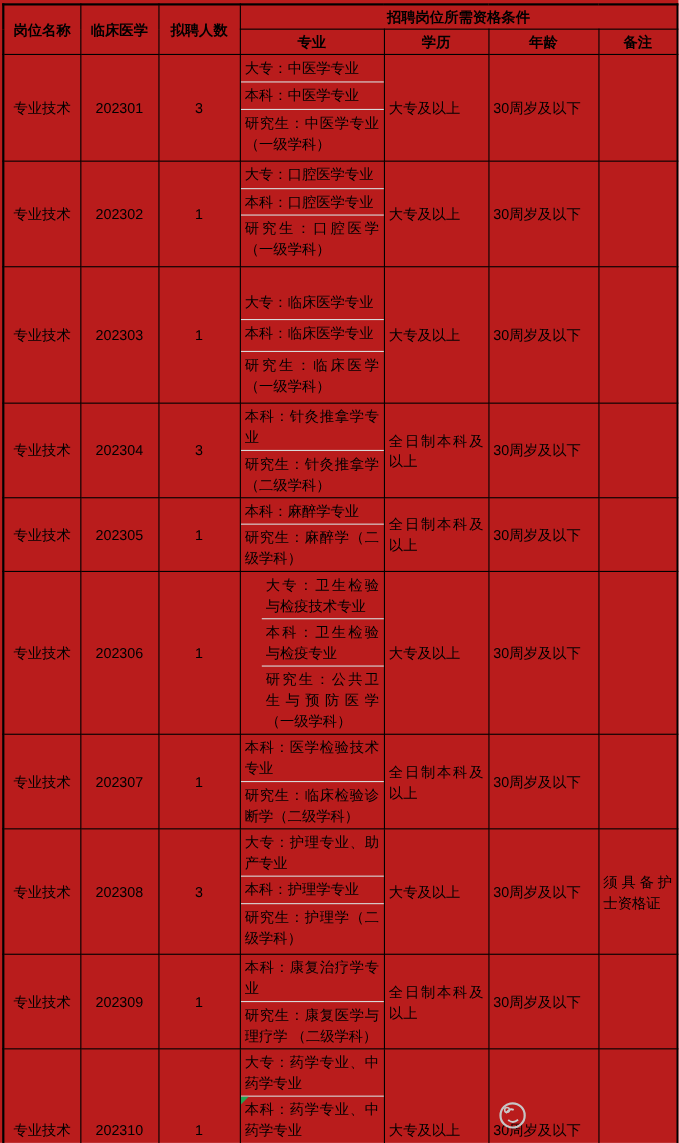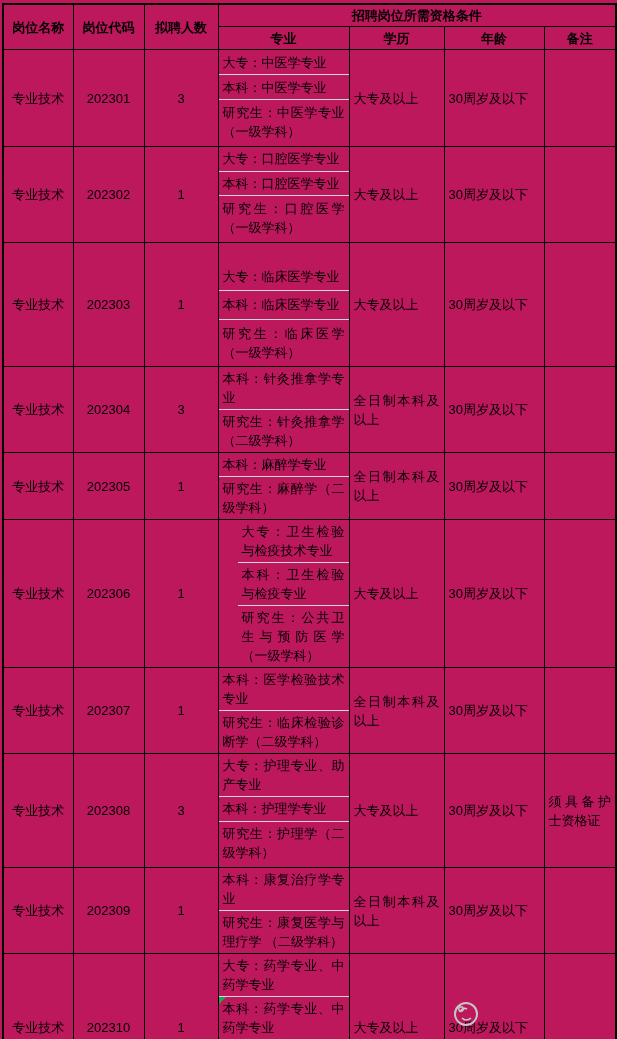--- a/index.html
+++ b/index.html
@@ -1,17 +1,17 @@
 <!DOCTYPE html>
 <html style="--border: #000000; --divider: #d9d9d9; --marker: #21a453; --watermark: #b9b9b9;"><head>
 <meta charset="utf-8">
 <style>
   html,body{margin:0;padding:0;background:#fff;}
   body{width:617px;height:1039px;font-family:"Liberation Sans",sans-serif;color:#000;}
-  .page{position:relative;width:617px;height:1039px;background:#be185d;overflow:hidden;}
+  .page{position:relative;width:617px;height:1039px;background:#b91c1c;overflow:hidden;}
 
   table.rec{position:absolute;left:2px;top:3px;width:613px;border-collapse:collapse;table-layout:fixed;
             border:2px solid var(--border,#000);}
   th,td{border:1.5px solid var(--border,#000);font-size:13px;line-height:19px;overflow:hidden;}
   th{font-weight:bold;text-align:center;vertical-align:middle;padding:1px 2px;}
   td{vertical-align:middle;padding:2px 4px;}
 
   tr.hr1{height:19px;} tr.hr2{height:23px;}
   tr.r0{height:97px;} tr.r1{height:96px;} tr.r2{height:107px;} tr.r3{height:70px;} tr.r4{height:65px;}
   tr.r5{height:145px;} tr.r6{height:78px;} tr.r7{height:114px;} tr.r8{height:86px;} tr.r9{height:130px;}
@@ -19,21 +19,21 @@
   td.c-name,td.c-code,td.c-count{text-align:center;}
   td.c-majors{padding:0;vertical-align:top;}
   td.c-edu,td.c-remark{text-align:justify;}
   td.c-age{text-align:left;padding-left:4px;}
 
   .majors{display:flex;flex-direction:column;height:100%;}
   .r0 .majors{min-height:93px;} .r1 .majors{min-height:92px;} .r2 .majors{min-height:103px;margin-top:20px;}
   .r3 .majors{min-height:66px;} .r4 .majors{min-height:61px;} .r5 .majors{min-height:141px;padding-left:19px;}
   .r6 .majors{min-height:74px;} .r7 .majors{min-height:110px;} .r8 .majors{min-height:82px;}
   .r9 .majors{min-height:126px;}
-  .sub{flex:1 1 auto;display:flex;align-items:center;padding:2px 4px;position:relative;
+  .sub{flex:1 1 auto;display:flex;padding:2px 4px;position:relative;
        border-bottom:1px solid var(--divider,#d9d9d9);}
   .sub:last-child{border-bottom:none;}
   .sub > span{display:block;width:100%;text-align:justify;}
 
   .err-tri{position:absolute;top:0;left:0;width:0;height:0;
            border-top:7px solid var(--marker,#21a453);border-right:7px solid transparent;}
 
   .watermark{position:absolute;left:452px;top:996px;width:160px;height:36px;
              display:flex;align-items:center;gap:5px;color:var(--watermark,#b9b9b9);
              pointer-events:none;}
@@ -50,21 +50,21 @@
         <col style="width:71px">
         <col style="width:74px">
       <col style="width:131px">
         <col style="width:95px">
         <col style="width:100px">
         <col style="width:72px">
     </colgroup>
     <thead>
       <tr class="hr1">
         <th rowspan="2">岗位名称</th>
-        <th rowspan="2">岗位代码</th>
+        <th rowspan="2">临床医学</th>
         <th rowspan="2">拟聘人数</th>
         <th colspan="4">招聘岗位所需资格条件</th>
       </tr>
       <tr class="hr2">
         <th>专业</th>
         <th>学历</th>
         <th>年龄</th>
         <th>备注</th>
       </tr>
     </thead>

